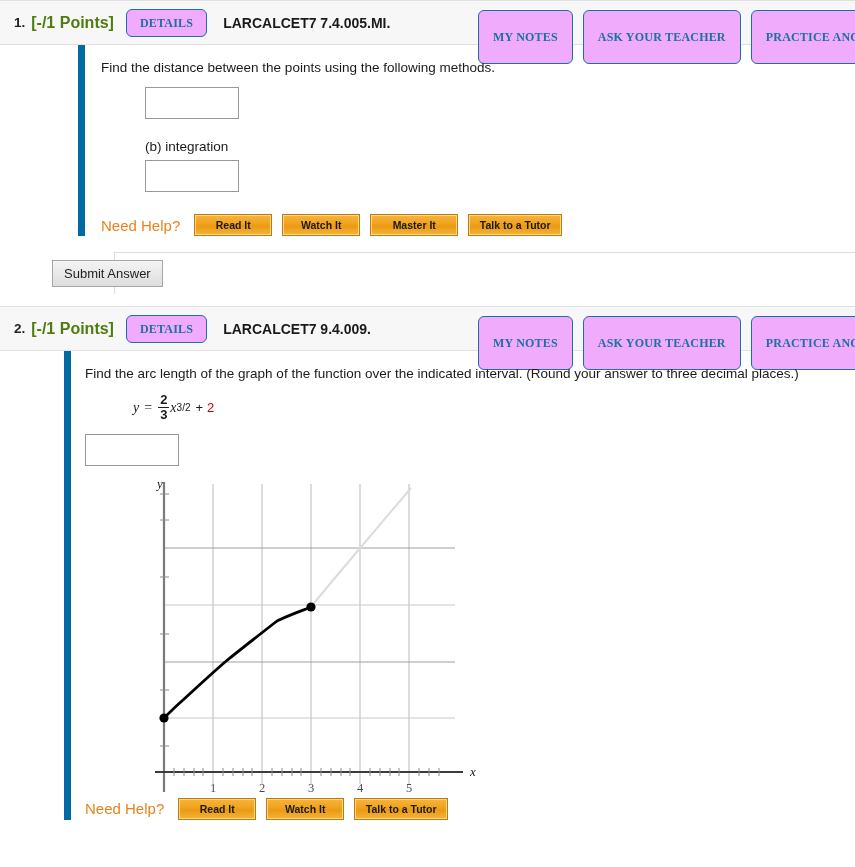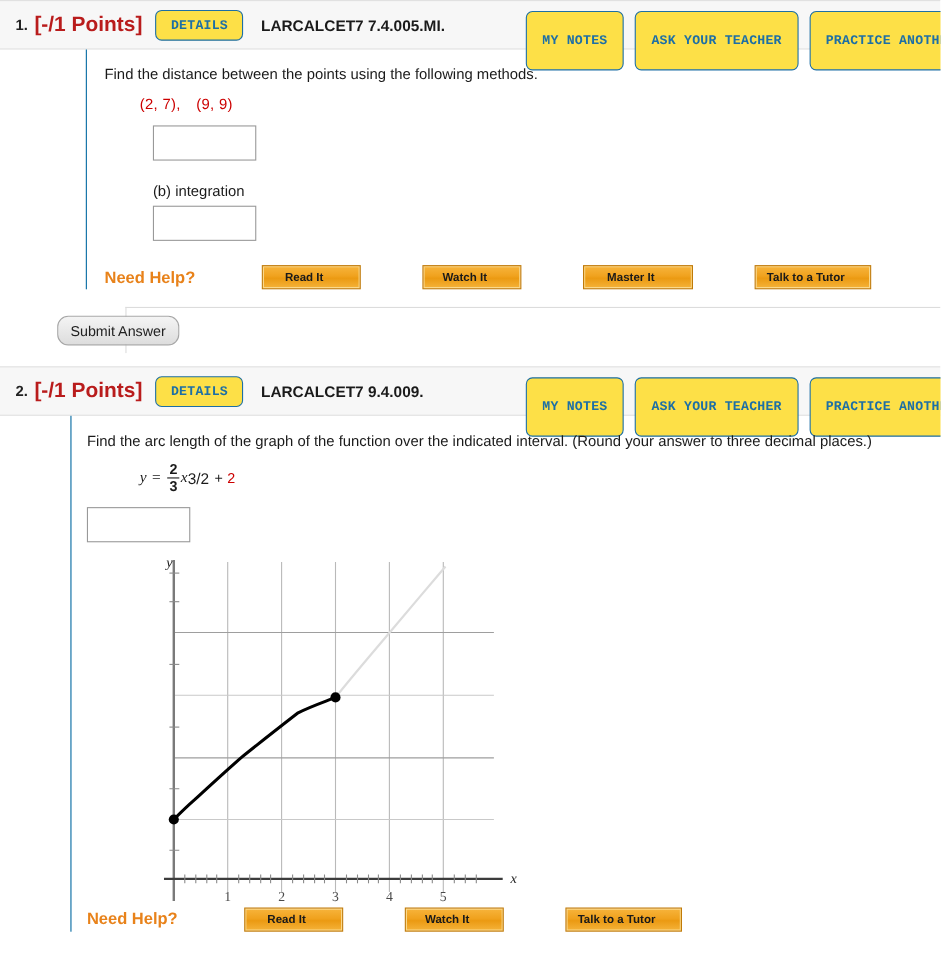--- a/index.html
+++ b/index.html
@@ -31,39 +31,39 @@
     box-sizing: border-box;
   }
   .q-num {
     font-size: 13.5px;
     font-weight: bold;
     color: #222;
     margin-right: 6px;
     white-space: nowrap;
   }
   .q-points {
-    font-size: 19px;
-    font-weight: bold;
-    color: #b91c1c;
+    font-size: 16px;
+    font-weight: bold;
+    color: #4d7c0f;
     margin-right: 12px;
     white-space: nowrap;
   }
   .btn-outline {
     border: 1px solid #1d6fa5;
     border-radius: 6px;
-    background: #fde047;
+    background: #f0abfc;
     color: #1d6fa5;
     font-size: 12px;
     font-weight: bold;
     letter-spacing: .2px;
     padding: 7px 13px;
     line-height: 1;
     cursor: pointer;
     white-space: nowrap;
-    font-family: Liberation Mono, monospace;
+    font-family: Liberation Serif, serif;
   }
   .q-code {
     font-size: 14px;
     font-weight: bold;
     color: #1a1a1a;
     margin-left: 16px;
     white-space: nowrap;
   }
   .q-header-right {
     position: absolute;
@@ -75,21 +75,21 @@
   .q-header-right .btn-outline { padding: 20px 14px; }
 
   
   .q-body {
     position: relative;
     padding: 0 0 0 0;
     border-left: none;
   }
   .q-inner {
     margin-left: 78px;
-    border-left: 1px solid #0369a1;
+    border-left: 7px solid #0369a1;
     padding: 14px 0 0 16px;
     min-height: 10px;
     box-sizing: border-box;
   }
   .prompt {
     font-size: 13.5px;
     color: #1a1a1a;
     line-height: 1.35;
     margin: 0 0 10px 0;
     white-space: nowrap;
@@ -118,39 +118,38 @@
   .spacer-20 { height: 20px; }
 
   
   .need-help-row {
     display: flex;
     align-items: center;
     margin: 22px 0 0 0;
   }
   .need-help-label {
     color: #e8821a;
-    font-weight: bold;
+    font-weight: normal;
     font-size: 15px;
     margin-right: 14px;
     white-space: nowrap;
   }
   .help-btn {
     display: inline-block;
     background: linear-gradient(180deg,#f7b43c 0%, #f0a21e 45%, #eb9a12 55%, #f5b33a 100%);
     border: 1px solid #c07a08;
     color: #1a1a1a;
     font-size: 10.5px;
     font-weight: bold;
     text-align: center;
-    padding: 4px 12px 4px 0;
+    padding: 4px 0 4px 0;
     margin-right: 10px;
     box-shadow: inset 0 0 0 1px #fbd98a;
     cursor: pointer;
     font-family: "Liberation Sans", sans-serif;
-    margin-left: 46px;
   }
   .help-btn.w-read   { width: 76px; }
   .help-btn.w-watch  { width: 76px; }
   .help-btn.w-master { width: 86px; }
   .help-btn.w-tutor  { width: 92px; }
 
   
   .submit-wrap {
     position: relative;
     margin-top: 16px;
@@ -169,21 +168,21 @@
     top: 0;
     bottom: -6px;
     border-left: 1px solid #dcdcdc;
   }
   .submit-btn {
     position: absolute;
     left: 52px;
     top: 8px;
     background: linear-gradient(180deg,#f4f4f4,#dddddd);
     border: 1px solid #a6a6a6;
-    border-radius: 10px;
+    border-radius: 0;
     font-size: 13px;
     color: #222;
     padding: 5px 11px;
     cursor: pointer;
     font-family: "Liberation Sans", sans-serif;
   }
 
   
   .formula {
     margin: 0 0 12px 48px;
@@ -202,21 +201,21 @@
     vertical-align: middle;
     font-size: 13px;
     line-height: 1.05;
     margin: 0 1px;
     font-family: "Liberation Sans", sans-serif;
     font-weight: bold;
   }
   .frac .num { border-bottom: 1.3px solid #1a1a1a; padding: 0 2px; }
   .frac .den { padding: 0 2px; }
   .formula .xi { font-style: italic; font-family: "Liberation Serif", serif; font-size: 14px;}
-  .formula sup { font-size: 14px; font-family: "Liberation Sans", sans-serif; }
+  .formula sup { font-size: 10px; font-family: "Liberation Sans", sans-serif; }
   .formula .plus { margin: 0 4px 0 5px; font-family: "Liberation Sans", sans-serif; font-size: 13px;}
   .formula .red { color: #cc0000; font-family: "Liberation Sans", sans-serif; font-size: 13px;}
 
   
   .graph-wrap {
     position: relative;
     width: 340px;
     height: 320px;
     margin: 8px 0 0 70px;
   }
@@ -249,23 +248,20 @@
       <button class="btn-outline">MY NOTES</button>
       <button class="btn-outline">ASK YOUR TEACHER</button>
       <button class="btn-outline">PRACTICE ANOTHER</button>
     </div>
   </div>
 
   <div class="q-body">
     <div class="q-inner">
       <p class="prompt">Find the distance between the points using the following methods.</p>
 
-      <div class="points-line">
-        <span>(2, 7),</span><span class="sep"></span><span>(9, 9)</span>
-      </div>
 
       <div class="answer-box"></div>
 
       <div class="spacer-20"></div>
 
       <div class="part-label">(b) integration</div>
       <div class="answer-box"></div>
 
       <div class="need-help-row">
         <span class="need-help-label">Need Help?</span>

